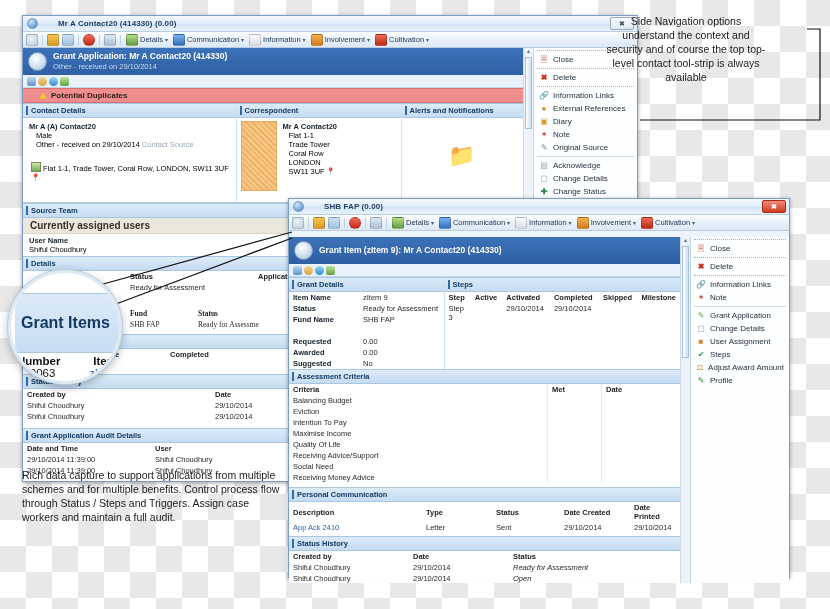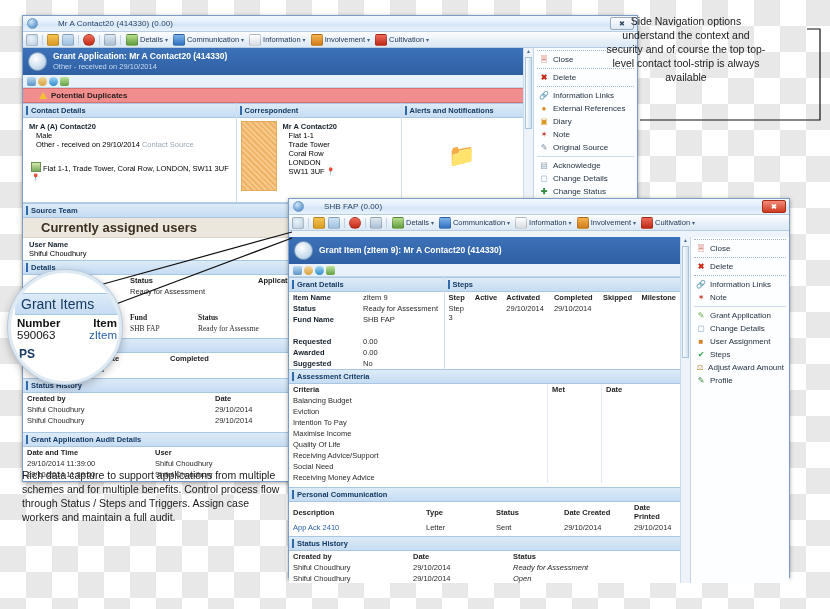--- a/index.html
+++ b/index.html
@@ -21,21 +21,21 @@
 
   
   .win{position:absolute;background:#eef4fb;border:1px solid #7a9cc6;
        box-shadow:0 1px 4px rgba(0,0,0,.35);}
   .win-title{height:15px;display:flex;align-items:center;padding:0 2px;
     background:linear-gradient(to bottom,#f3f8fd 0%,#e3eefa 45%,#d4e5f7 55%,#e9f2fb 100%);
     border-bottom:1px solid #b7cde4;font-size:8px;color:#1f3b5c;}
   .win-title .tdot{width:9px;height:9px;border-radius:50%;
     background:radial-gradient(circle at 35% 30%,#cfe6fa,#3d7fc1);margin:0 4px 0 2px;
     border:1px solid #6e9cc8;}
-  .win-title .ttxt{font-weight:normal;letter-spacing:.1px;padding-left:16px;}
+  .win-title .ttxt{font-weight:bold;letter-spacing:.1px;padding-left:16px;}
   .win-title .spacer{flex:1;}
   .btn-close{width:22px;height:11px;margin-right:1px;border:1px solid #9aaabb;
     border-radius:2px;display:flex;align-items:center;justify-content:center;
     font-size:7px;color:#33495e;background:linear-gradient(to bottom,#fbfdff,#dde8f3);}
   .btn-close.red{background:linear-gradient(to bottom,#f08c7a,#cf3b21);
     border-color:#a62c16;color:#fff;font-weight:bold;}
 
   
   .toolstrip{height:15px;display:flex;align-items:center;gap:3px;padding:0 3px;
     background:linear-gradient(to bottom,#fdfefe,#e6eff8 60%,#dbe8f5);
@@ -62,21 +62,21 @@
     display:flex;align-items:center;gap:4px;padding:2px 16px;font-size:8px;
     font-weight:bold;color:#2e2020;}
   .warn-tri{width:0;height:0;border-left:4px solid transparent;border-right:4px solid transparent;
     border-bottom:7px solid #f5c232;position:relative;}
 
   
   .sec{background:linear-gradient(to bottom,#dcebf8,#c6dcf2);border-top:1px solid #a9c6e3;
     border-bottom:1px solid #a9c6e3;font-size:7.5px;font-weight:bold;color:#143a63;
     padding:2px 5px 2px 8px;position:relative;}
   .sec::before{content:"";position:absolute;left:3px;top:2px;bottom:2px;width:2px;background:#2f6bab;}
-  .subsec{background:#ece7dd;font-size:13px;font-weight:bold;color:#3a2f20;padding:2px 18px;
+  .subsec{background:#ece7dd;font-size:10px;font-weight:bold;color:#3a2f20;padding:2px 7px;
     border-bottom:1px solid #ddd5c6;}
   .tbl{width:100%;border-collapse:collapse;font-size:7.5px;color:#2a2a2a;}
   .tbl th{text-align:left;font-weight:bold;color:#1d1d1d;padding:1px 4px;font-size:7.5px;}
   .tbl td{padding:1px 4px;vertical-align:top;}
   .lbl{font-weight:bold;color:#16212c;}
   .muted{color:#9aa6b2;}
   .link{color:#2a5fa8;}
   .it{font-style:italic;}
 
   
@@ -633,22 +633,22 @@
 </div>
 
 <svg style="position:absolute;left:0;top:0;width:830px;height:609px;pointer-events:none;">
   <line x1="96" y1="286" x2="292" y2="232" stroke="#111" stroke-width="1.2"></line>
   <line x1="100" y1="310" x2="292" y2="238" stroke="#111" stroke-width="1.2"></line>
 </svg>
 
 <div class="mag" style="left:8px;top:270px;width:108px;height:108px;">
   <div style="padding:20px 0 0 4px;">
     <div style="background:linear-gradient(to bottom,#dcebf8,#c6dcf2);border-top:1px solid #a9c6e3;
-                border-bottom:1px solid #a9c6e3;font-size:14px;font-weight:normal;color:#143a63;
-                padding:2px 6px;">Grant Items</div>
+                border-bottom:1px solid #a9c6e3;font-size:16px;font-weight:bold;color:#143a63;
+                padding:20px 6px;">Grant Items</div>
     <table style="width:104px;border-collapse:collapse;font-size:11.5px;margin-top:2px;">
       <tbody>
           <tr>
         <th style="text-align:left;font-weight:bold;color:#111;padding:0 2px;">Number</th>
         <th style="text-align:right;font-weight:bold;color:#111;padding:0 2px;">Item</th>
       </tr>
       <tr>
         <td style="padding:0 2px;color:#111;">590063</td>
         <td style="padding:0 2px;text-align:right;color:#2a5fa8;">zItem</td>
       </tr>

